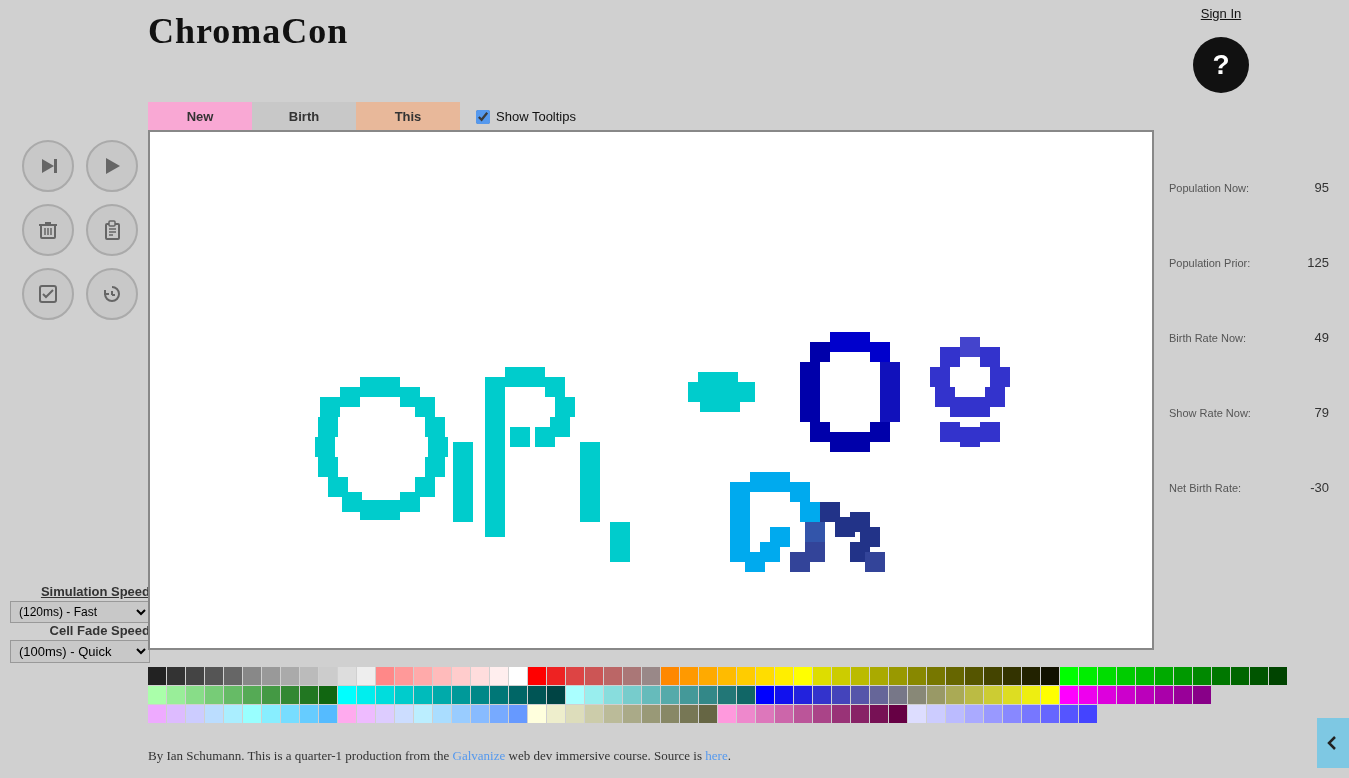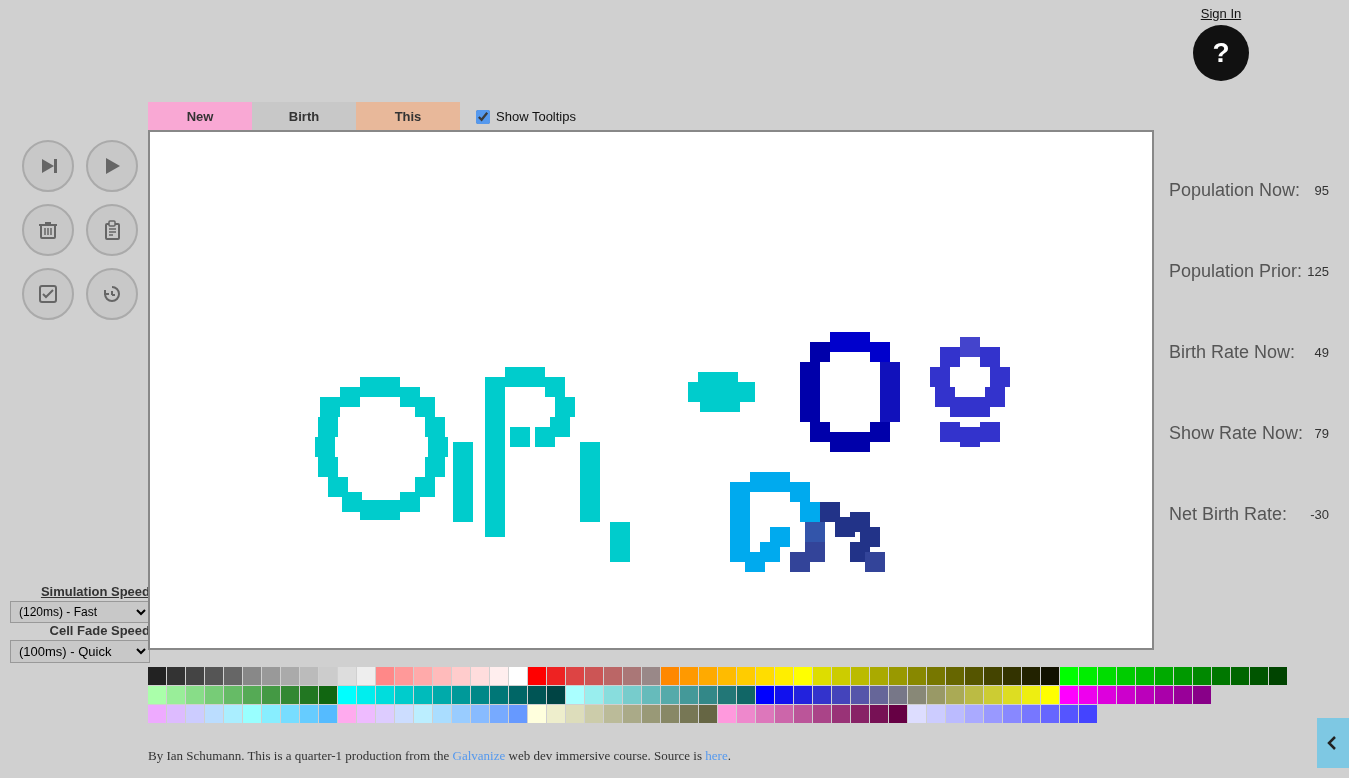--- a/index.html
+++ b/index.html
@@ -76,21 +76,21 @@
       position: absolute;
       top: 6px;
       right: 100px;
       display: flex;
       flex-direction: column;
       align-items: center;
     }
     #sign-in-label {
       font-size: 13px;
       color: #111;
-      margin-bottom: 4px;
+      margin-bottom: 16px;
       text-decoration: underline;
     }
     #help-button {
       width: 56px;
       height: 56px;
       border-radius: 50%;
       background: #111;
       border: none;
       cursor: pointer;
       display: flex;
@@ -202,21 +202,21 @@
       right: 20px;
       width: 160px;
     }
     .stat-row {
       display: flex;
       justify-content: space-between;
       align-items: center;
       margin-bottom: 60px;
     }
     .stat-label {
-      font-size: 18px;
+      font-size: 11px;
       color: #555;
     }
     .stat-value {
       font-size: 13px;
       color: #333;
       font-weight: normal;
     }
 
     
     #color-palette {
@@ -267,20 +267,21 @@
       align-items: center;
       justify-content: center;
       font-size: 18px;
       color: #333;
     }
   </style>
 </head>
 <body>
 
 <div id="header">
+  <div id="app-title">ChromaCon</div>
 </div>
 
 <div id="top-buttons">
   <button class="top-btn btn-new">New</button>
   <button class="top-btn btn-save">Birth</button>
   <button class="top-btn btn-load">This</button>
   <div id="show-tooltips-container">
     <input type="checkbox" id="show-tooltips-checkbox" checked="" style="">
     <label for="show-tooltips-checkbox">Show Tooltips</label>
   </div>

